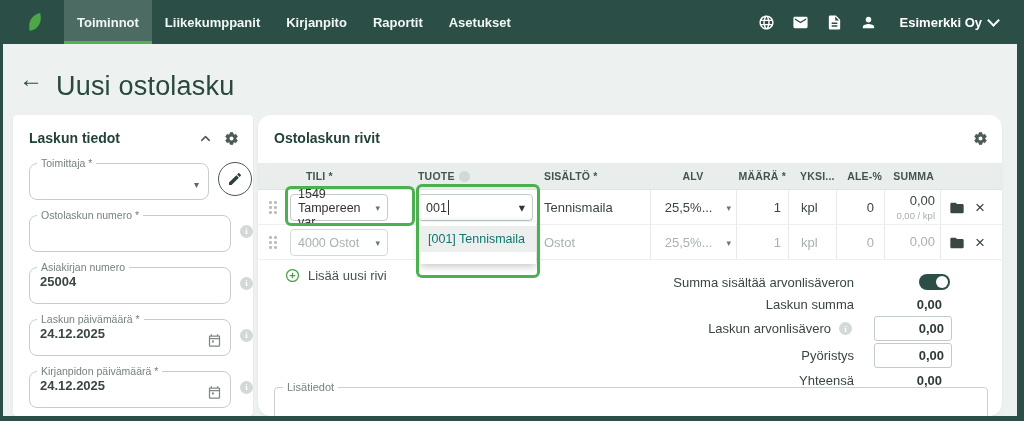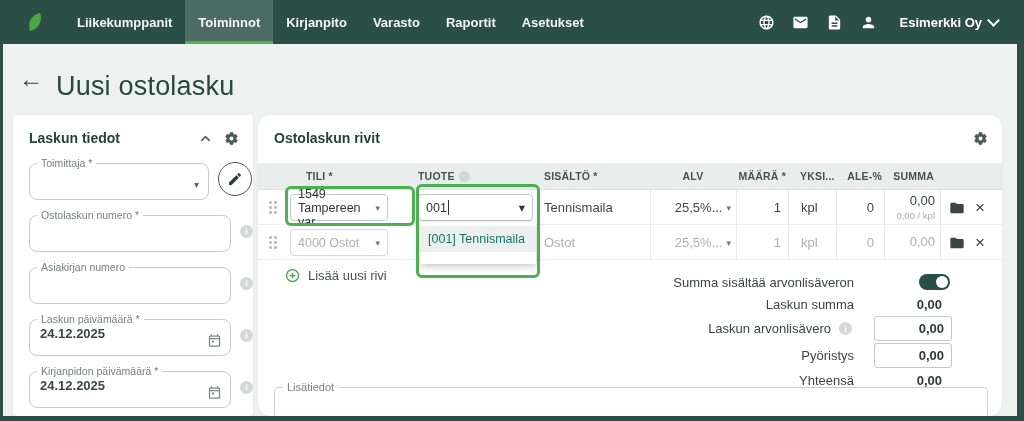--- a/index.html
+++ b/index.html
@@ -74,21 +74,21 @@
   .dots{position:relative;width:8px;height:13px;}
   .dots::before{content:"";position:absolute;left:0;top:0;width:2.5px;height:2.5px;border-radius:50%;
     background:#B7BFBD;box-shadow:5px 0 0 #B7BFBD,0 5px 0 #B7BFBD,5px 5px 0 #B7BFBD,0 10px 0 #B7BFBD,5px 10px 0 #B7BFBD;}
   .tsel{border:1px solid #C3CBC9;border-radius:4px;height:27px;display:flex;align-items:center;
     padding:0 7px;font-size:12.5px;color:#333;background:#fff;width:98px;justify-content:space-between;cursor:pointer;}
   .tsel .caret,.alv .caret{font-size:9px;color:#6b7875;}
   .tinput{border:1px solid #C3CBC9;border-radius:4px;height:27px;display:flex;align-items:center;
     padding:0 7px;font-size:12.5px;color:#333;background:#fff;width:115px;justify-content:space-between;}
   .cursorbar{width:1px;height:15px;background:#333;margin-left:1px;}
   .sis{padding-left:6px;}
-  .alv{justify-content:flex-end;gap:4px;padding-right:5px;}
+  .alv{justify-content:flex-end;gap:14px;padding-right:5px;}
   .maara{justify-content:flex-end;padding-right:7px;}
   .yksi{padding-left:12px;}
   .ale{justify-content:flex-end;padding-right:10px;}
   .summa{flex-direction:column;align-items:flex-end;justify-content:center;padding-right:5px;line-height:1.25;}
   .summa .sub{font-size:9.5px;color:#A6B0AD;}
   .acts{justify-content:flex-start;gap:10px;padding-left:8px;}
   .act-ico{cursor:pointer;display:flex;align-items:center;color:#3A4644;}
   .act-ico svg{width:16px;height:16px;fill:#3A4644;}
   .xmark{font-size:17px;line-height:1;color:#3A4644;font-weight:400;}
   .muted, .muted .cell, .row2 .cell{color:#A8B2B0;}
@@ -129,24 +129,23 @@
 
 <div class="frame">
 
   <div class="nav">
     <div class="logo-wrap leaf">
       <svg viewBox="0 0 24 24">
           <path d="M5 21 C4 12 8 4 19 3 C20 13 15 20 5 21 Z" fill="#4CA746" transform="rotate(-8 12 12)"></path>
         </svg>
     </div>
     <div class="nav-items">
+      <div class="nav-item active">Toiminnot</div>
       <div class="nav-item">Liikekumppanit</div>
-      <div class="nav-item active">Toiminnot</div>
       <div class="nav-item">Kirjanpito</div>
-      <div class="nav-item">Varasto</div>
       <div class="nav-item">Raportit</div>
       <div class="nav-item">Asetukset</div>
     </div>
     <div class="nav-right">
       <div class="nav-ico">
         <svg viewBox="0 0 24 24">
             <path d="M11.99 2C6.47 2 2 6.48 2 12s4.47 10 9.99 10C17.52 22 22 17.52 22 12S17.52 2 11.99 2zm6.93 6h-2.95c-.32-1.25-.78-2.45-1.38-3.56 1.84.63 3.37 1.91 4.33 3.56zM12 4.04c.83 1.2 1.48 2.53 1.91 3.96h-3.82c.43-1.43 1.08-2.76 1.91-3.96zM4.26 14C4.1 13.36 4 12.69 4 12s.1-1.36.26-2h3.38c-.08.66-.14 1.32-.14 2s.06 1.34.14 2H4.26zm.82 2h2.95c.32 1.25.78 2.45 1.38 3.56-1.84-.63-3.37-1.9-4.33-3.56zm2.95-8H5.08c.96-1.66 2.49-2.93 4.33-3.56C8.81 5.55 8.35 6.75 8.03 8zM12 19.96c-.83-1.2-1.48-2.53-1.91-3.96h3.82c-.43 1.43-1.08 2.76-1.91 3.96zM14.34 14H9.66c-.09-.66-.16-1.32-.16-2s.07-1.35.16-2h4.68c.09.65.16 1.32.16 2s-.07 1.34-.16 2zm.25 5.56c.6-1.11 1.06-2.31 1.38-3.56h2.95c-.96 1.65-2.49 2.93-4.33 3.56zM16.36 14c.08-.66.14-1.32.14-2s-.06-1.34-.14-2h3.38c.16.64.26 1.31.26 2s-.1 1.36-.26 2h-3.38z"></path>
           </svg>
       </div>
       <div class="nav-ico">
@@ -208,20 +207,21 @@
       <fieldset class="ofield w192">
         <legend>Ostolaskun numero *</legend>
         <div class="fval"></div>
       </fieldset>
       <div class="info-dot">i</div>
     </div>
 
     <div class="fieldrow">
       <fieldset class="ofield w192">
         <legend>Asiakirjan numero</legend>
+        <div class="fval">25004</div>
       </fieldset>
       <div class="info-dot">i</div>
     </div>
 
     <div class="fieldrow">
       <fieldset class="ofield w192">
         <legend>Laskun päivämäärä *</legend>
         <div class="fval">24.12.2025</div>
         <span class="fcal"><svg viewBox="0 0 24 24">
               <path d="M19 4h-1V2h-2v2H8V2H6v2H5c-1.1 0-2 .9-2 2v14c0 1.1.9 2 2 2h14c1.1 0 2-.9 2-2V6c0-1.1-.9-2-2-2zm0 16H5V10h14v10zM5 8V6h14v2H5zm3 4h3v3H8v-3z"></path>

